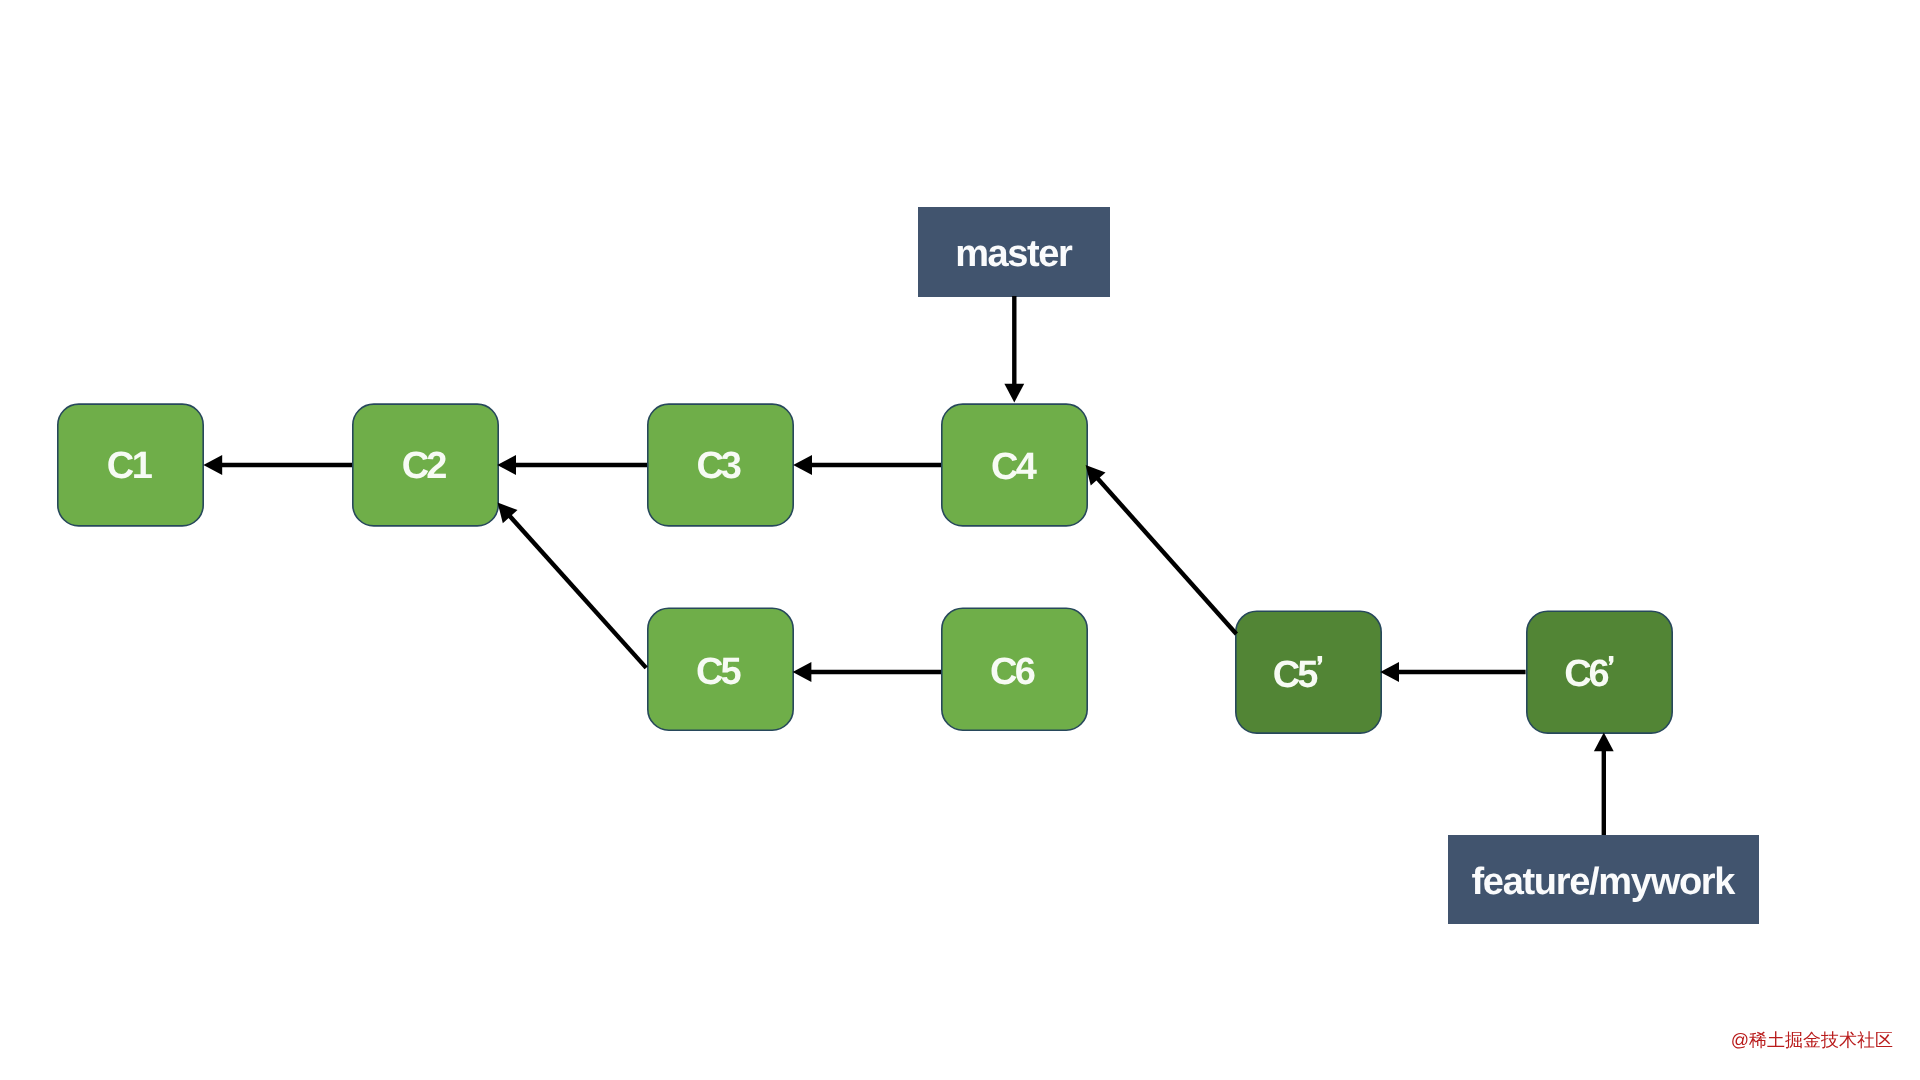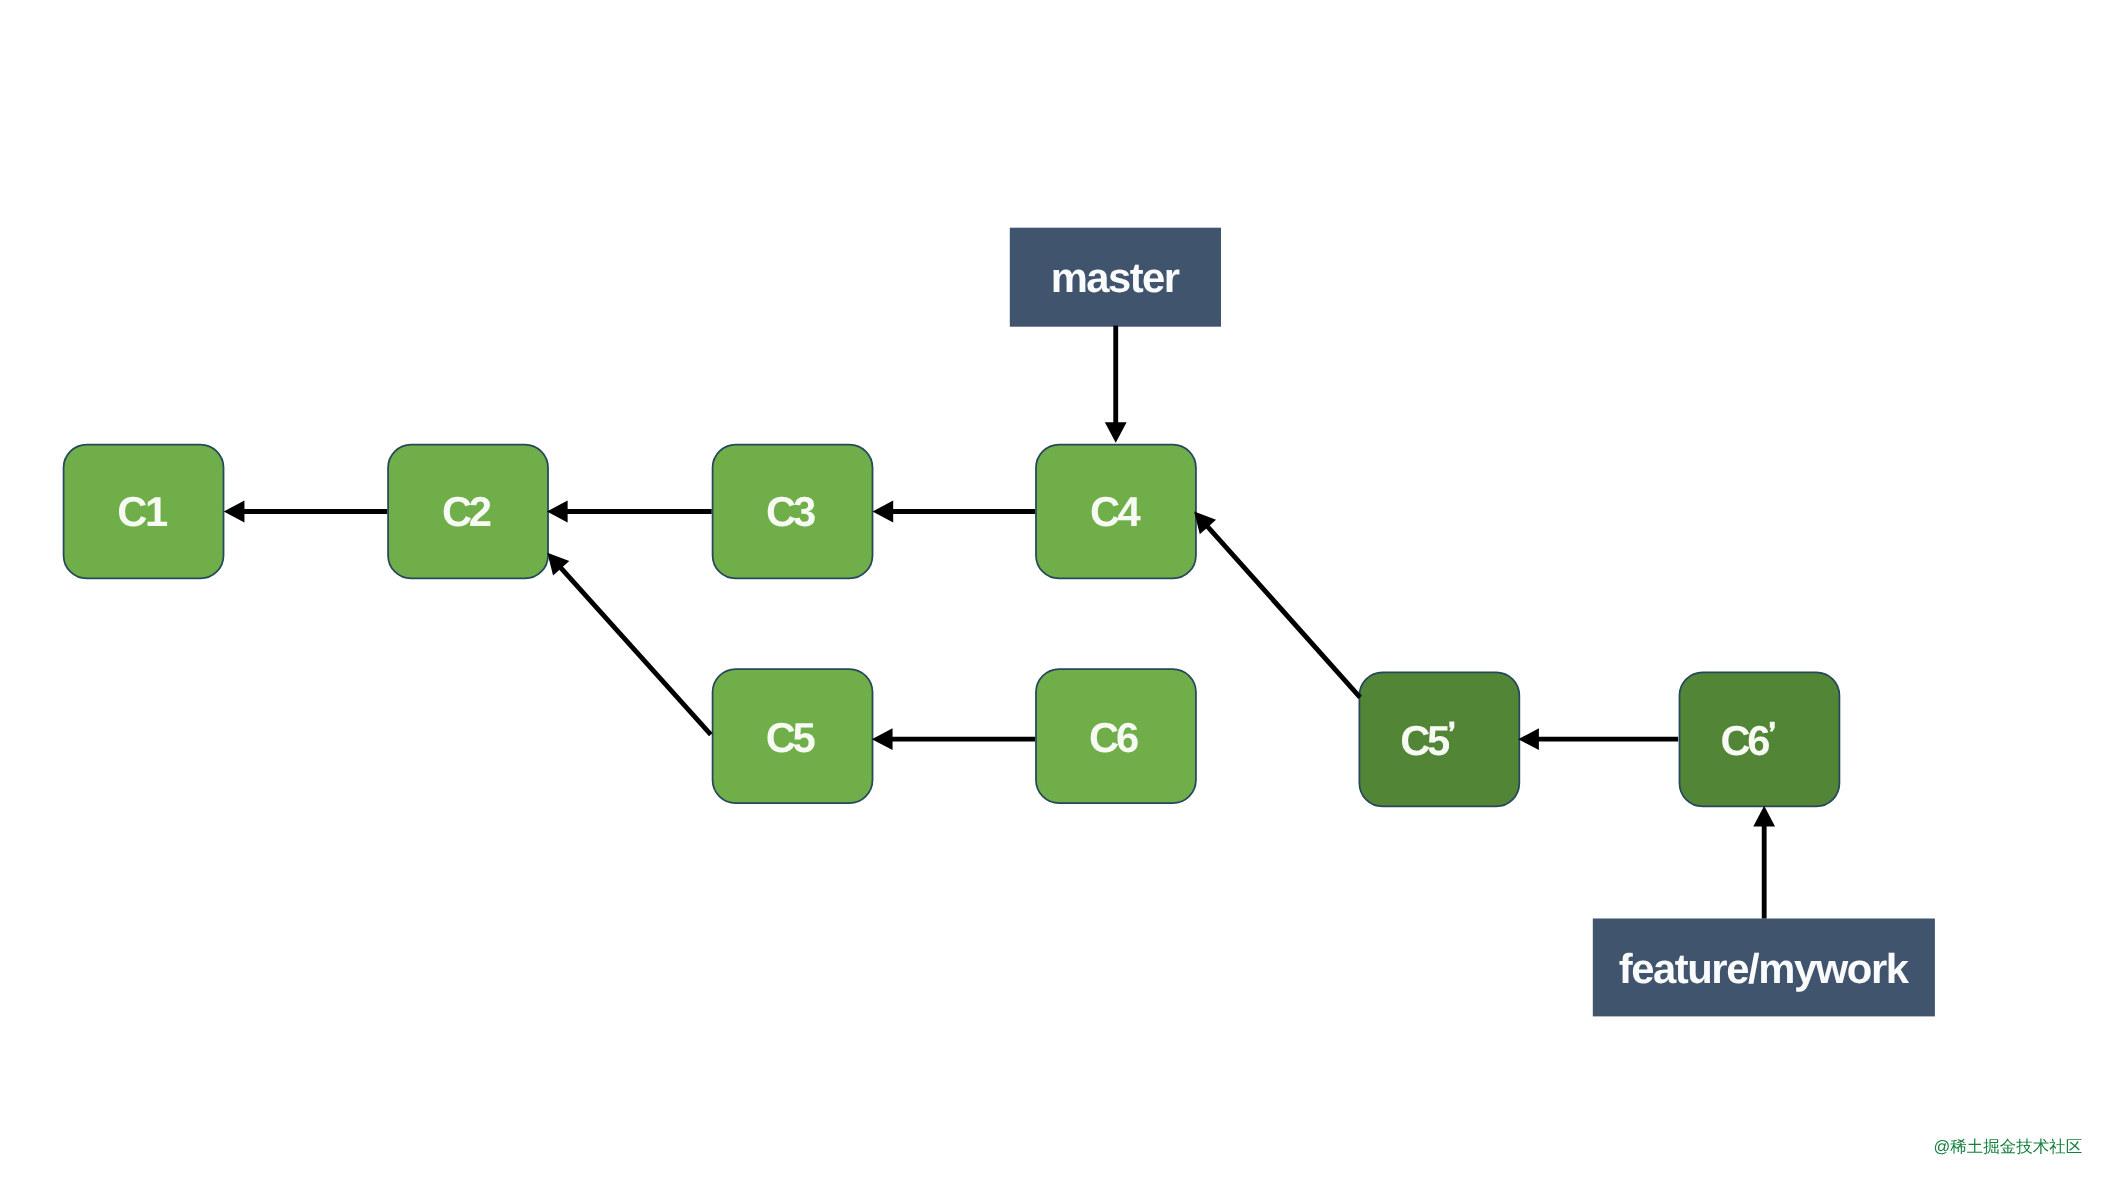--- a/index.html
+++ b/index.html
@@ -93,14 +93,14 @@
         <g>
           <line x1="1014.30" y1="296.00" x2="1014.30" y2="385.80" stroke="#000000" stroke-width="4.4" stroke-linecap="butt"></line>
           <polygon points="1014.30,402.60 1004.40,383.80 1024.20,383.80" fill="#000000"></polygon>
         </g>
         <g>
           <line x1="1603.80" y1="835.00" x2="1603.80" y2="749.30" stroke="#000000" stroke-width="4.4" stroke-linecap="butt"></line>
           <polygon points="1603.80,732.50 1613.70,751.30 1593.90,751.30" fill="#000000"></polygon>
         </g>
       </g>
     </svg>
-  <div id="watermark" style="color: #15803d; font-size: 15px; right: 27px; bottom: 27px; text-align: right;">@稀土掘金技术社区</div>
+  <div id="watermark" style="color: #b91c1c; font-size: 18px; right: 27px; bottom: 27px; text-align: right;">@稀土掘金技术社区</div>
 </div>
 
 </body></html>

